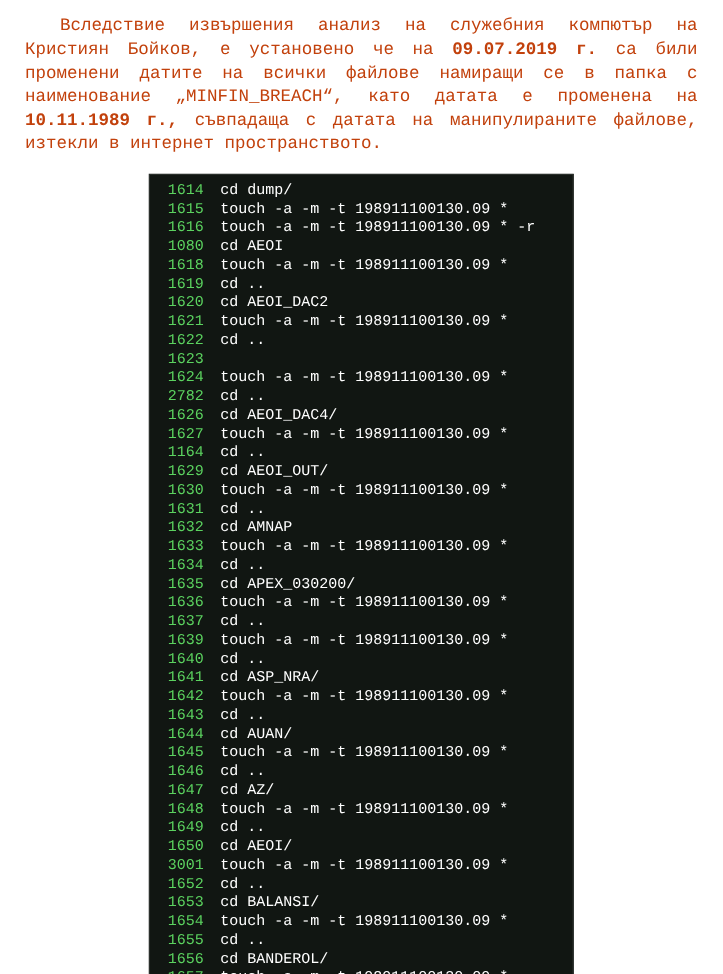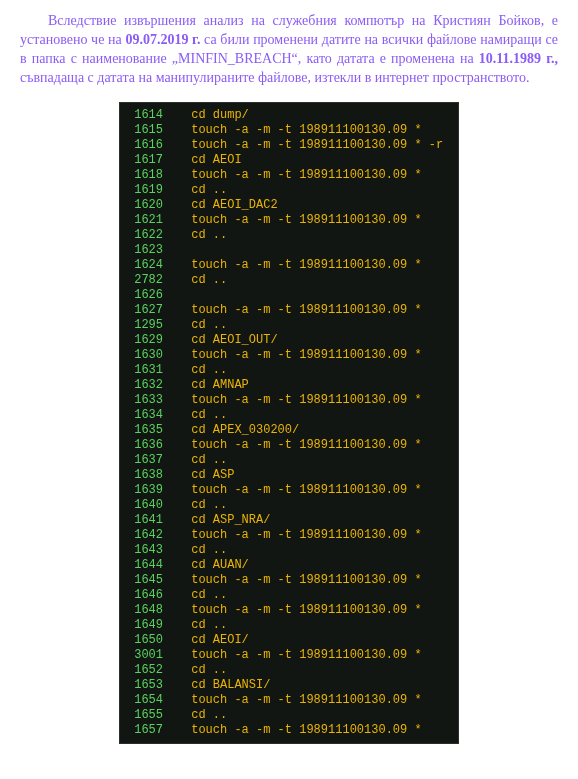--- a/index.html
+++ b/index.html
@@ -9,23 +9,24 @@
     font-family: "Times New Roman", Times, serif;
     width: 578px;
   }
   .page {
     padding: 12px 20px 20px 20px;
     box-sizing: border-box;
   }
   .para {
     font-size: 14px;
     line-height: 1.35;
-    color: #8b5cf6;
+    color: #c2410c;
     text-align: justify;
     margin: 0 0 14px 0;
+    font-family: Liberation Mono, monospace;
   }
   .para .indent { display:inline-block; width: 28px; }
   .bold { font-weight: bold; }
   .terminal-wrap {
     display: flex;
     justify-content: center;
   }
   .terminal {
     background: #111612;
     color: #22c02a;
@@ -33,84 +34,84 @@
     font-size: 12px;
     line-height: 1.25;
     padding: 6px 10px 6px 6px;
     width: 340px;
     box-sizing: border-box;
     box-shadow: 0 0 0 1px #2a2f2b inset;
   }
   .row {
     display: flex;
     white-space: pre;
-    gap: 15px;
   }
   .ln {
     color: #5bd25f;
     width: 38px;
     text-align: right;
     flex: 0 0 auto;
     padding-right: 6px;
   }
   .cmd {
-    color: #eab308;
+    color: #ffffff;
     flex: 1 1 auto;
     overflow: hidden;
   }
 </style>
 </head>
 <body>
 
 <div class="page">
 
   <p class="para">
     <span class="indent"></span><span>Вследствие извършения анализ на служебния компютър на Кристиян Бойков, е установено че на </span><span class="bold">09.07.2019 г.</span><span> са били променени датите на всички файлове намиращи се в папка с наименование „MINFIN_BREACH“, като датата е променена на </span><span class="bold">10.11.1989 г.,</span><span> съвпадаща с датата на манипулираните файлове, изтекли в интернет пространството.</span>
   </p>
 
   <div class="terminal-wrap">
     <div class="terminal" id="terminal">
         <div class="row"><span class="ln">1614</span><span class="cmd"> cd dump/</span></div>
         <div class="row"><span class="ln">1615</span><span class="cmd"> touch -a -m -t 198911100130.09 *</span></div>
         <div class="row"><span class="ln">1616</span><span class="cmd"> touch -a -m -t 198911100130.09 * -r</span></div>
-        <div class="row"><span class="ln">1617</span><span class="cmd"> cd AEOI</span></div>
+        <div class="row"><span class="ln">1080</span><span class="cmd"> cd AEOI</span></div>
         <div class="row"><span class="ln">1618</span><span class="cmd"> touch -a -m -t 198911100130.09 *</span></div>
         <div class="row"><span class="ln">1619</span><span class="cmd"> cd ..</span></div>
         <div class="row"><span class="ln">1620</span><span class="cmd"> cd AEOI_DAC2</span></div>
         <div class="row"><span class="ln">1621</span><span class="cmd"> touch -a -m -t 198911100130.09 *</span></div>
         <div class="row"><span class="ln">1622</span><span class="cmd"> cd ..</span></div>
         <div class="row"><span class="ln">1623</span></div>
         <div class="row"><span class="ln">1624</span><span class="cmd"> touch -a -m -t 198911100130.09 *</span></div>
         <div class="row"><span class="ln">2782</span><span class="cmd"> cd ..</span></div>
-        <div class="row"><span class="ln">1626</span></div>
+        <div class="row"><span class="ln">1626</span><span class="cmd"> cd AEOI_DAC4/</span></div>
         <div class="row"><span class="ln">1627</span><span class="cmd"> touch -a -m -t 198911100130.09 *</span></div>
-        <div class="row"><span class="ln">1295</span><span class="cmd"> cd ..</span></div>
+        <div class="row"><span class="ln">1164</span><span class="cmd"> cd ..</span></div>
         <div class="row"><span class="ln">1629</span><span class="cmd"> cd AEOI_OUT/</span></div>
         <div class="row"><span class="ln">1630</span><span class="cmd"> touch -a -m -t 198911100130.09 *</span></div>
         <div class="row"><span class="ln">1631</span><span class="cmd"> cd ..</span></div>
         <div class="row"><span class="ln">1632</span><span class="cmd"> cd AMNAP</span></div>
         <div class="row"><span class="ln">1633</span><span class="cmd"> touch -a -m -t 198911100130.09 *</span></div>
         <div class="row"><span class="ln">1634</span><span class="cmd"> cd ..</span></div>
         <div class="row"><span class="ln">1635</span><span class="cmd"> cd APEX_030200/</span></div>
         <div class="row"><span class="ln">1636</span><span class="cmd"> touch -a -m -t 198911100130.09 *</span></div>
         <div class="row"><span class="ln">1637</span><span class="cmd"> cd ..</span></div>
-        <div class="row"><span class="ln">1638</span><span class="cmd"> cd ASP</span></div>
         <div class="row"><span class="ln">1639</span><span class="cmd"> touch -a -m -t 198911100130.09 *</span></div>
         <div class="row"><span class="ln">1640</span><span class="cmd"> cd ..</span></div>
         <div class="row"><span class="ln">1641</span><span class="cmd"> cd ASP_NRA/</span></div>
         <div class="row"><span class="ln">1642</span><span class="cmd"> touch -a -m -t 198911100130.09 *</span></div>
         <div class="row"><span class="ln">1643</span><span class="cmd"> cd ..</span></div>
         <div class="row"><span class="ln">1644</span><span class="cmd"> cd AUAN/</span></div>
         <div class="row"><span class="ln">1645</span><span class="cmd"> touch -a -m -t 198911100130.09 *</span></div>
         <div class="row"><span class="ln">1646</span><span class="cmd"> cd ..</span></div>
+        <div class="row"><span class="ln">1647</span><span class="cmd"> cd AZ/</span></div>
         <div class="row"><span class="ln">1648</span><span class="cmd"> touch -a -m -t 198911100130.09 *</span></div>
         <div class="row"><span class="ln">1649</span><span class="cmd"> cd ..</span></div>
         <div class="row"><span class="ln">1650</span><span class="cmd"> cd AEOI/</span></div>
         <div class="row"><span class="ln">3001</span><span class="cmd"> touch -a -m -t 198911100130.09 *</span></div>
         <div class="row"><span class="ln">1652</span><span class="cmd"> cd ..</span></div>
         <div class="row"><span class="ln">1653</span><span class="cmd"> cd BALANSI/</span></div>
         <div class="row"><span class="ln">1654</span><span class="cmd"> touch -a -m -t 198911100130.09 *</span></div>
         <div class="row"><span class="ln">1655</span><span class="cmd"> cd ..</span></div>
+        <div class="row"><span class="ln">1656</span><span class="cmd"> cd BANDEROL/</span></div>
         <div class="row"><span class="ln">1657</span><span class="cmd"> touch -a -m -t 198911100130.09 *</span></div>
       </div>
   </div>
 
 </div>
 
 </body></html>

